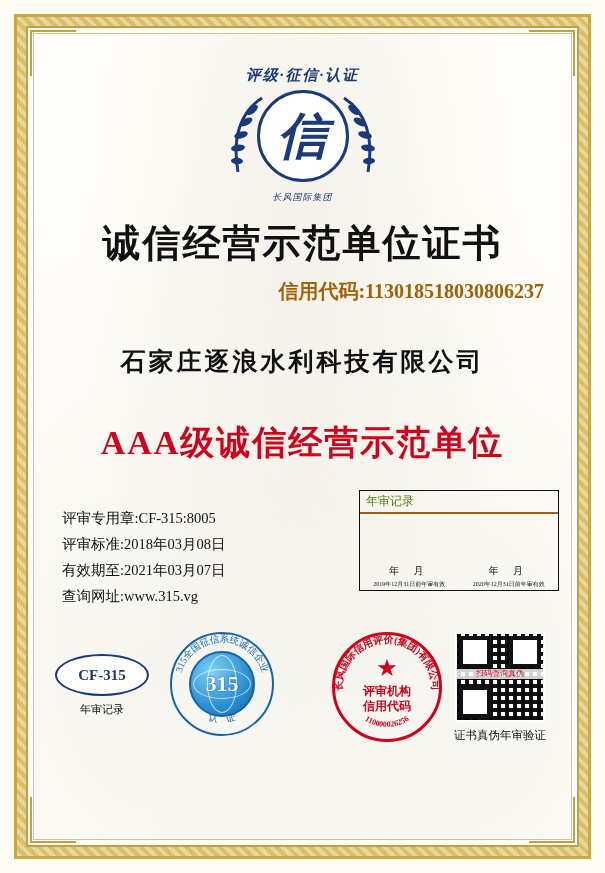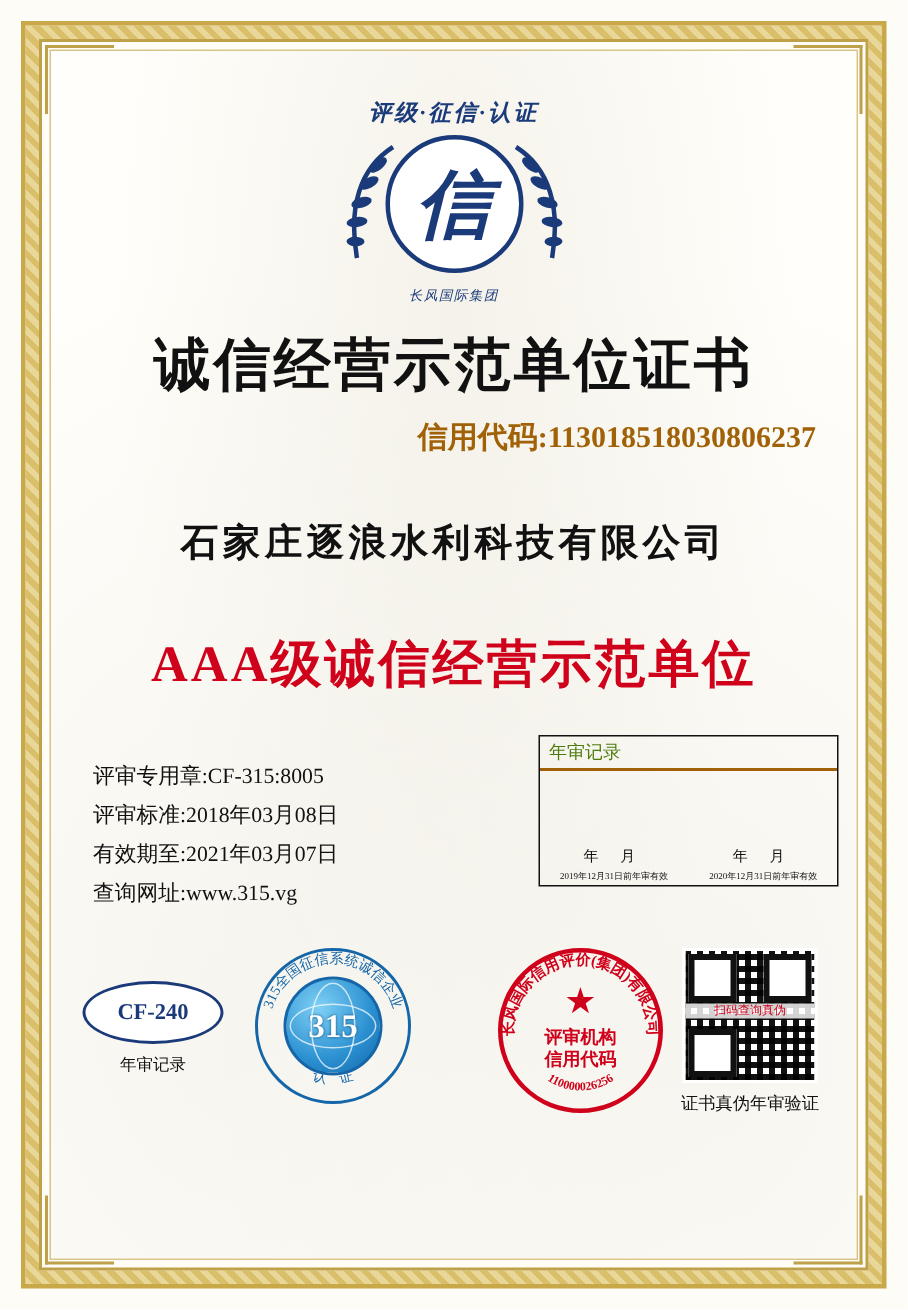--- a/index.html
+++ b/index.html
@@ -530,21 +530,21 @@
         <div class="review-cell">
           <div class="ym">年 月</div>
           <div class="note">2020年12月31日前年审有效</div>
         </div>
       </div>
     </div>
 
     <div class="seals">
 
       <div class="seal-cf">
-        <div class="cf-oval">CF-240</div>
+        <div class="cf-oval">CF-315</div>
         <div class="cf-caption">年审记录</div>
       </div>
 
       <div class="seal-globe">
         <div class="globe-ring"></div>
         <svg class="circ-text" viewBox="0 0 104 104">
           <defs>
             <path id="gtop" d="M 10,52 A 42,42 0 0 1 94,52"></path>
             <path id="gbot" d="M 14,52 A 38,38 0 0 0 90,52"></path>
           </defs>

